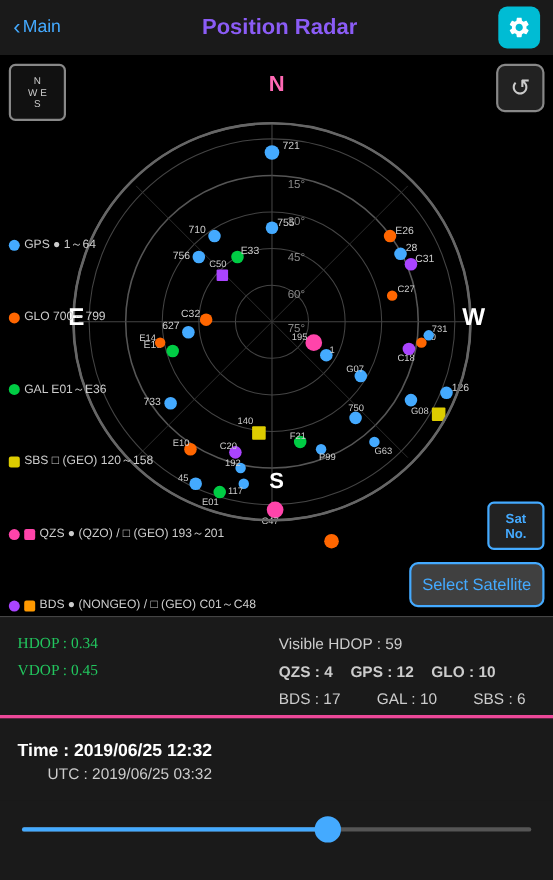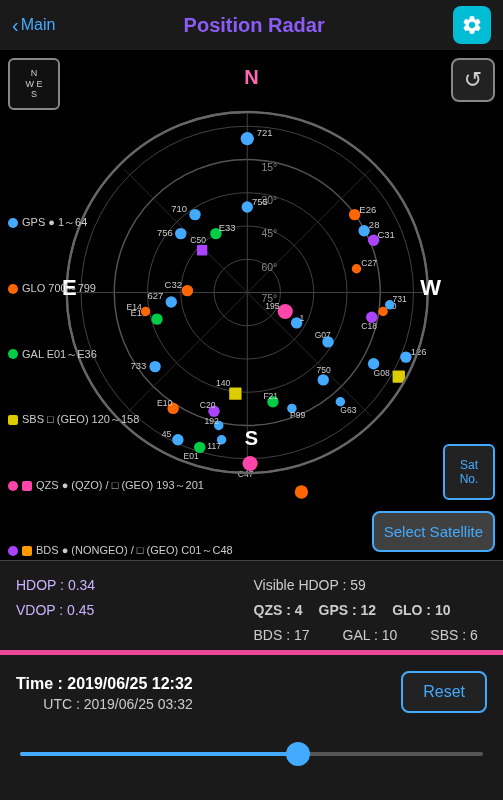--- a/index.html
+++ b/index.html
@@ -127,31 +127,31 @@
       display: inline-block;
       flex-shrink: 0;
     }
 
     
     .sat-no-btn {
       position: absolute;
       bottom: 60px;
       right: 8px;
       width: 52px;
-      height: 56px;
+      height: 44px;
       border: 2px solid #4af;
       border-radius: 6px;
       display: flex;
       align-items: center;
       justify-content: center;
       background: #222;
       cursor: pointer;
       color: #4af;
       font-size: 12px;
-      font-weight: normal;
+      font-weight: bold;
       text-align: center;
       line-height: 1.2;
       z-index: 10;
     }
 
     
     .select-sat-btn {
       position: absolute;
       bottom: 8px;
       right: 8px;
@@ -174,32 +174,33 @@
     }
     .info-grid {
       display: grid;
       grid-template-columns: 1fr 1fr;
       gap: 4px;
       height: 100%;
     }
     .info-left {
       font-size: 14px;
       line-height: 1.8;
-      color: #c4b5fd;
+      color: #22c55e;
+      font-family: Liberation Serif, serif;
     }
     .info-right {
       font-size: 14px;
       line-height: 1.8;
       color: #ccc;
     }
 
     
     .time-section {
       background: #1a1a1a;
-      border-top: 5px solid #ec4899;
+      border-top: 3px solid #ec4899;
       padding: 21px 16px;
       display: flex;
       align-items: center;
       justify-content: space-between;
       height: 78px;
     }
     .time-text {
       font-size: 16px;
       font-weight: bold;
       color: #fff;
@@ -508,23 +509,20 @@
       </div>
     </div>
   </div>
 </div>
 
 <div class="time-section">
   <div>
     <div class="time-text">Time : 2019/06/25 12:32</div>
     <div class="utc-text">UTC : 2019/06/25 03:32</div>
   </div>
-  <button class="reset-btn">
-    <span>Reset</span>
-  </button>
 </div>
 
 <div class="slider-section">
   <div class="slider-track">
     <div class="slider-fill"></div>
     <div class="slider-thumb"></div>
   </div>
 </div>
 
 </body></html>

